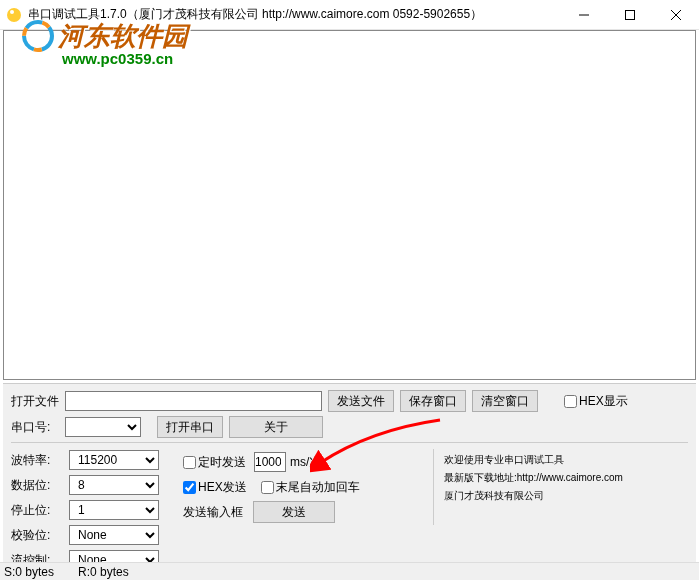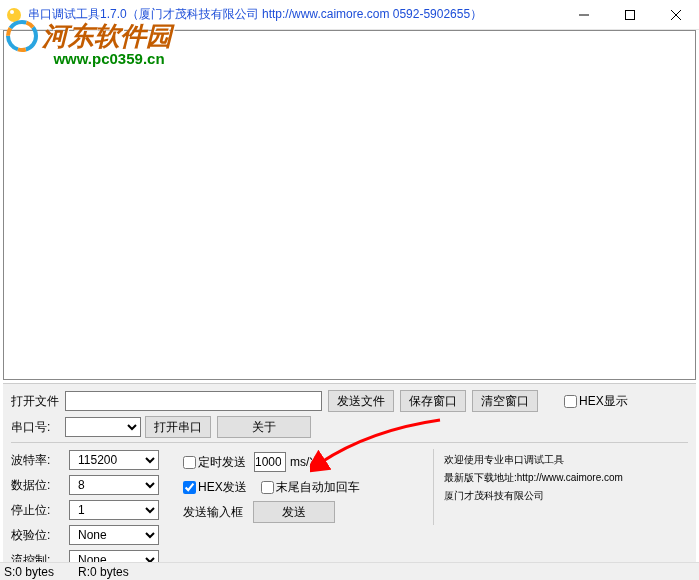--- a/index.html
+++ b/index.html
@@ -1,34 +1,34 @@
 <!DOCTYPE html>
 <html><head>
 <meta charset="utf-8">
 <style>
 * { box-sizing: border-box; margin: 0; padding: 0; }
 body { font-family: "Microsoft YaHei", SimSun, sans-serif; font-size: 12px; background: #fff; width: 699px; height: 580px; overflow: hidden; position: relative; }
 .titlebar { height: 30px; background: #fff; border-bottom: 1px solid #e5e5e5; display: flex; align-items: center; padding-left: 6px; }
 .titlebar .ico { width: 16px; height: 16px; margin-right: 6px; }
-.titlebar .title { font-size: 12px; color: #1d4ed8; flex: 1; white-space: nowrap; }
+.titlebar .title { font-size: 12px; color: #000000; flex: 1; white-space: nowrap; }
 .titlebar .winbtns { display: flex; }
 .titlebar .winbtn { width: 46px; height: 30px; display: flex; align-items: center; justify-content: center; color: #000; }
-.watermark { position: absolute; top: 18px; left: 4px; z-index: 10; pointer-events: none; text-align: center; }
+.watermark { position: absolute; top: 18px; left: 20px; z-index: 10; pointer-events: none; }
 .watermark .row1 { display: flex; align-items: center; }
 .watermark .wmlogo { width: 36px; height: 36px; }
 .watermark .wmtxt { font-size: 26px; font-weight: bold; color: #c35c00; font-style: italic; text-shadow: 1px 1px 0 #fff; margin-left: 2px; }
 .watermark .wmurl { font-size: 15px; font-weight: bold; color: #008800; margin-left: 42px; margin-top: -4px; }
 .canvas { position: absolute; top: 30px; left: 3px; right: 3px; height: 350px; background: #fff; border: 1px solid #888; }
 .panel { position: absolute; top: 383px; left: 3px; right: 3px; bottom: 18px; background: #f0f0f0; border-top: 1px solid #ccc; padding: 6px 8px 4px 8px; }
 .row { display: flex; align-items: center; margin-bottom: 4px; min-height: 22px; }
 .lbl { width: 54px; text-align: left; }
 .lbl2 { width: 58px; }
 .input-file { flex: 0 0 257px; height: 20px; border: 1px solid #7a7a7a; background: #fff; margin-right: 6px; }
 .btn { height: 22px; padding: 0 8px; background: #e1e1e1; border: 1px solid #adadad; font-size: 12px; cursor: pointer; margin-right: 6px; font-family: inherit; }
-.combo { height: 20px; border: 1px solid #7a7a7a; background: #fff; font-size: 12px; font-family: inherit; padding-left: 4px; margin-right: 4px; }
+.combo { height: 20px; border: 1px solid #7a7a7a; background: #fff; font-size: 12px; font-family: inherit; padding-left: 4px; margin-right: 16px; }
 .combo.port { width: 76px; }
 .combo.cfg { width: 90px; }
 .chk { margin-right: 2px; vertical-align: middle; }
 .chklbl { vertical-align: middle; }
 .sep { height: 1px; background: #ccc; margin: 4px 0 6px 0; }
 .cfggrid { display: flex; }
 .cfgleft { width: 172px; }
 .cfgmid { width: 250px; padding-top: 2px; }
 .cfgright { flex: 1; padding-left: 8px; padding-top: 2px; font-size: 10px; line-height: 18px; }
 .cfgrow { display: flex; align-items: center; margin-bottom: 3px; height: 22px; }

